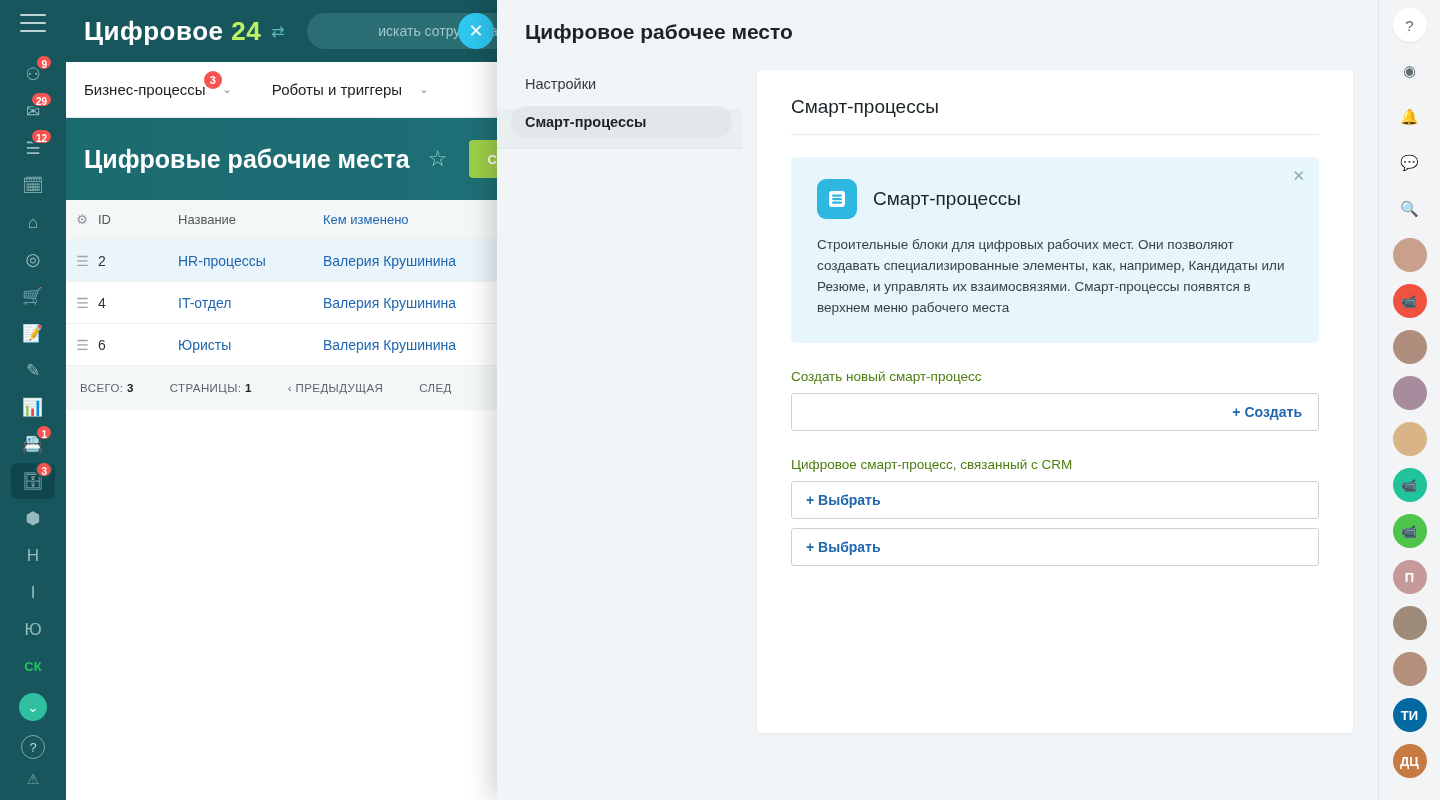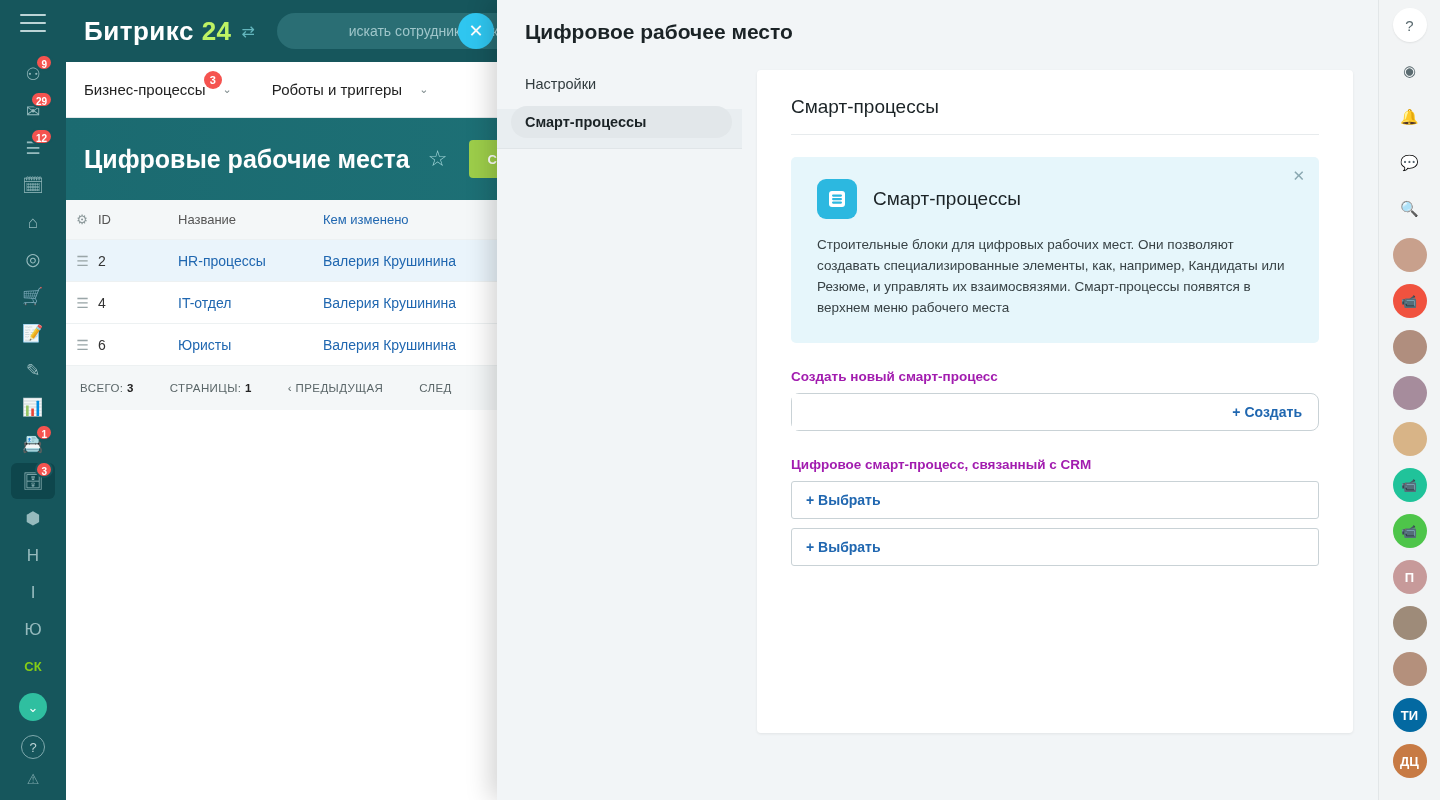--- a/index.html
+++ b/index.html
@@ -28,21 +28,21 @@
   .rail .burger i:nth-child(3){ top: 16px; }
 
   .rail-item {
     position: relative; width: 44px; height: 36px;
     display: flex; align-items: center; justify-content: center;
     margin-bottom: 1px; border-radius: 6px;
     color: #9dc0c3; font-size: 15px;
   }
   .rail-item.active { background: #0e464c; }
   .rail-item .glyph { font-size: 17px; line-height: 1; opacity: .95; }
-  .rail-item .txt { font-size: 13px; font-weight: bold; color: #84cc16; }
+  .rail-item .txt { font-size: 13px; font-weight: bold; color: #22c55e; }
   .rail-badge {
     position: absolute; top: -2px; right: 2px;
     min-width: 17px; height: 17px; padding: 0 4px;
     background: #f5534f; color: #fff; border-radius: 9px;
     font-size: 10px; font-weight: bold; line-height: 17px; text-align: center;
     border: 2px solid #16565c;
   }
   .rail-circle {
     width: 28px; height: 28px; border-radius: 50%;
     background: #2fbfa0; display: flex; align-items: center; justify-content: center;
@@ -166,23 +166,23 @@
   .notice-ico {
     width: 40px; height: 40px; border-radius: 9px; background: #2cb8e0;
     display: flex; align-items: center; justify-content: center;
   }
   .notice-ico svg { display: block; }
   .notice-title { font-size: 19px; color: #1b2326; }
   .notice-body {
     margin-top: 16px; font-size: 13.5px; line-height: 1.55; color: #384245;
   }
 
-  .field-label { margin: 26px 34px 0; font-size: 13.5px; color: #a21caf; font-weight: bold; }
+  .field-label { margin: 26px 34px 0; font-size: 13.5px; color: #4d7c0f; }
   .input-row {
-    margin: 9px 34px 0; height: 38px; border: 1px solid #c9d2d6; border-radius: 8px;
+    margin: 9px 34px 0; height: 38px; border: 1px solid #c9d2d6; border-radius: 3px;
     display: flex; align-items: center; justify-content: flex-end; background: #fff;
   }
   .input-row input {
     flex: 1; height: 100%; border: 0; outline: none; padding: 0 12px;
     font-size: 14px; font-family: "Liberation Sans", sans-serif; color: #222;
   }
   .inline-btn {
     padding: 0 16px; font-size: 14px; color: #2067b0; font-weight: bold; white-space: nowrap;
   }
   .pick-row {
@@ -285,21 +285,21 @@
         <div class="rail-circle">⌄</div>
       </div>
       <div style="margin-top:14px">
         <div class="rail-q">?</div>
       </div>
       <div style="margin-top:12px;color:#7fa9ad;font-size:14px">⚠</div>
     </div>
 
     <div class="topbar">
       <div class="logo">
-        <span>Битрикс</span>
+        <span>Цифровое</span>
         <span class="num">24</span>
       </div>
       <div class="logo-mini">⇄</div>
       <div class="searchbox">
         <span>искать сотрудника, доку</span>
       </div>
     </div>
     <div class="search-close">
       <span>✕</span>
     </div>

